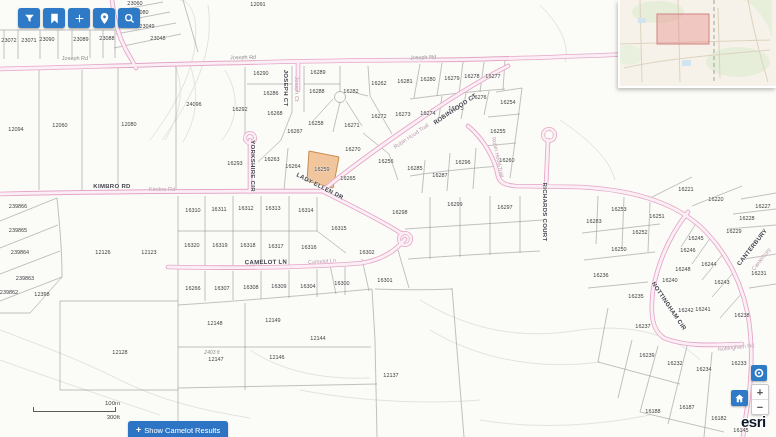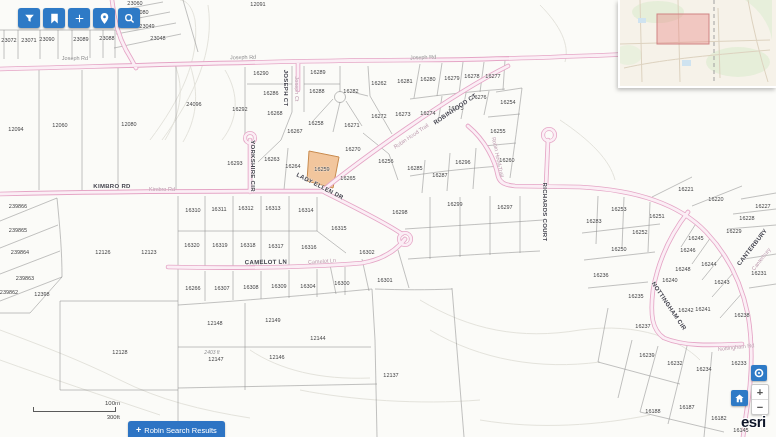--- a/index.html
+++ b/index.html
@@ -382,17 +382,17 @@
   <div class="scalebar">
     <div class="tick" style="left:0;"></div>
     <div class="tick" style="right:0;"></div>
     <div class="bar"></div>
     <span class="metric">100m</span>
     <span class="imperial">300ft</span>
   </div>
 
   <button class="search-results">
     <span class="plus">+</span>
-    <span>Robin Search Results</span>
+    <span>Show Camelot Results</span>
   </button>
 
   <div class="esri">esri</div>
 </div>
 
 </body></html>

